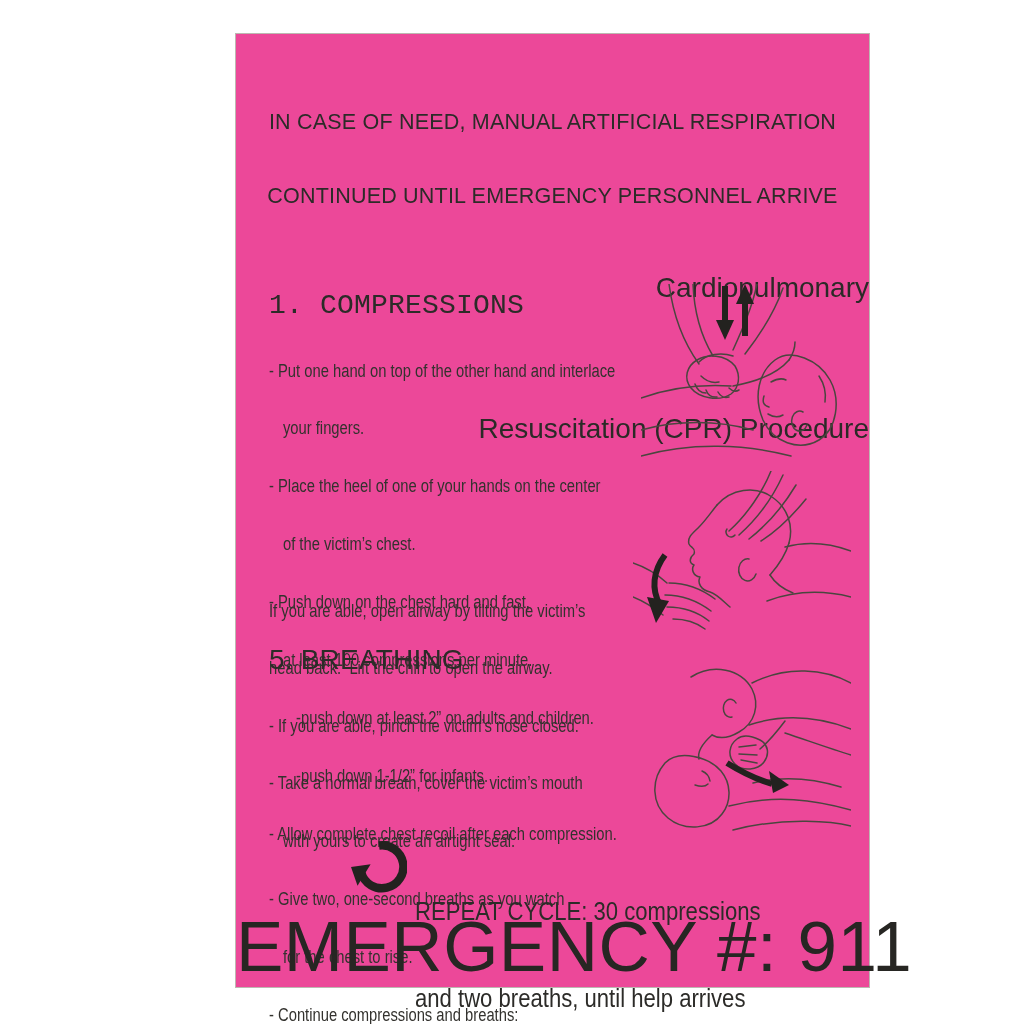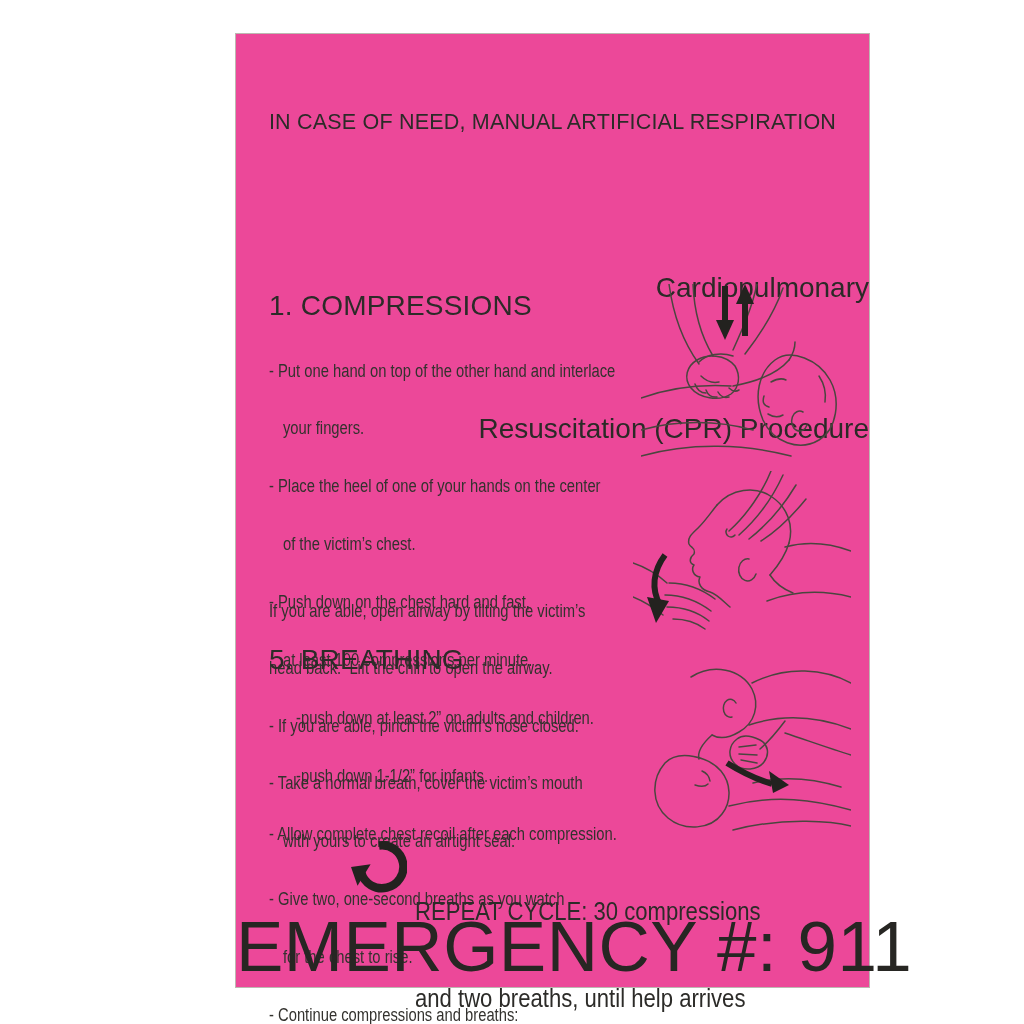--- a/index.html
+++ b/index.html
@@ -50,28 +50,29 @@
     font-size:71px;color:#272623;letter-spacing:.5px;white-space:pre;
   }
 </style>
 </head>
 <body>
 
 <div class="sign">
 
   <div class="notice">
     <div class="line">IN CASE OF NEED, MANUAL ARTIFICIAL RESPIRATION</div>
+    <div class="line">CONTINUED UNTIL EMERGENCY PERSONNEL ARRIVE</div>
   </div>
 
   <div class="title">
     <div class="line">Cardiopulmonary</div>
     <div class="line">Resuscitation (CPR) Procedure</div>
   </div>
 
-  <div class="section-heading" style="top:256px;">1. COMPRESSIONS</div>
+  <div class="section-heading" style="top:256px;font-family:Liberation Mono, monospace;">1. COMPRESSIONS</div>
   <div class="lines" style="top:289px;">
     <div class="line">- Put one hand on top of the other hand and interlace</div>
     <div class="line i1">your fingers.</div>
     <div class="line">- Place the heel of one of your hands on the center</div>
     <div class="line i1">of the victim’s chest.</div>
     <div class="line">- Push down on the chest hard and fast,</div>
     <div class="line i1">at least 100 compressions per minute.</div>
     <div class="line i2">-push down at least 2” on adults and children.</div>
     <div class="line i2">-push down 1-1/2” for infants.</div>
     <div class="line">- Allow complete chest recoil after each compression.</div>

